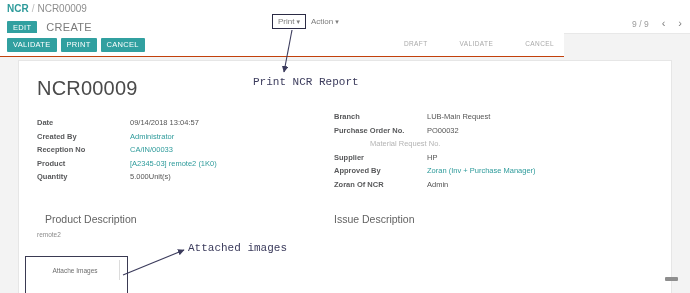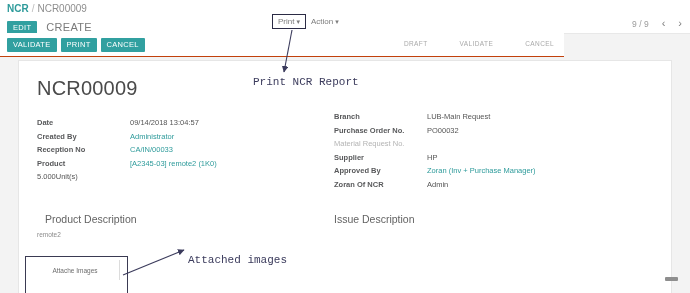--- a/index.html
+++ b/index.html
@@ -175,20 +175,21 @@
   .flabel {
     width: 93px;
     color: #58595b;
     font-weight: bold;
     font-size: 7.5px;
     flex: none;
   }
   .flabel.muted {
     color: #b4b4b4;
     font-weight: normal;
+    margin-left: 36px;
   }
   .fvalue {
     color: #555555;
     font-size: 7.5px;
   }
   .fvalue.link {
     color: #2e9b9b;
   }
 
   .sec-title {
@@ -232,21 +233,21 @@
 
   
   .annot {
     position: absolute;
     font-family: Liberation Mono, monospace;
     font-size: 11px;
     color: #3b3b5c;
     white-space: nowrap;
   }
   .annot.print { left: 253px; top: 76px; }
-  .annot.attach { left: 188px; top: 242px; margin-top: 12px; }
+  .annot.attach { left: 188px; top: 242px; }
 
   svg.overlay {
     position: absolute;
     left: 0; top: 0;
     width: 690px;
     height: 293px;
     pointer-events: none;
   }
 
   .scroll-nub {
@@ -315,20 +316,21 @@
     </div>
     <div class="frow">
       <span class="flabel">Reception No</span>
       <span class="fvalue link">CA/IN/00033</span>
     </div>
     <div class="frow">
       <span class="flabel">Product</span>
       <span class="fvalue link">[A2345-03] remote2 (1K0)</span>
     </div>
     <div class="frow">
+      <span class="flabel">Quantity</span>
       <span class="fvalue">5.000Unit(s)</span>
     </div>
   </div>
 
   <div class="fieldcol right">
     <div class="frow">
       <span class="flabel">Branch</span>
       <span class="fvalue">LUB-Main Request</span>
     </div>
     <div class="frow">

